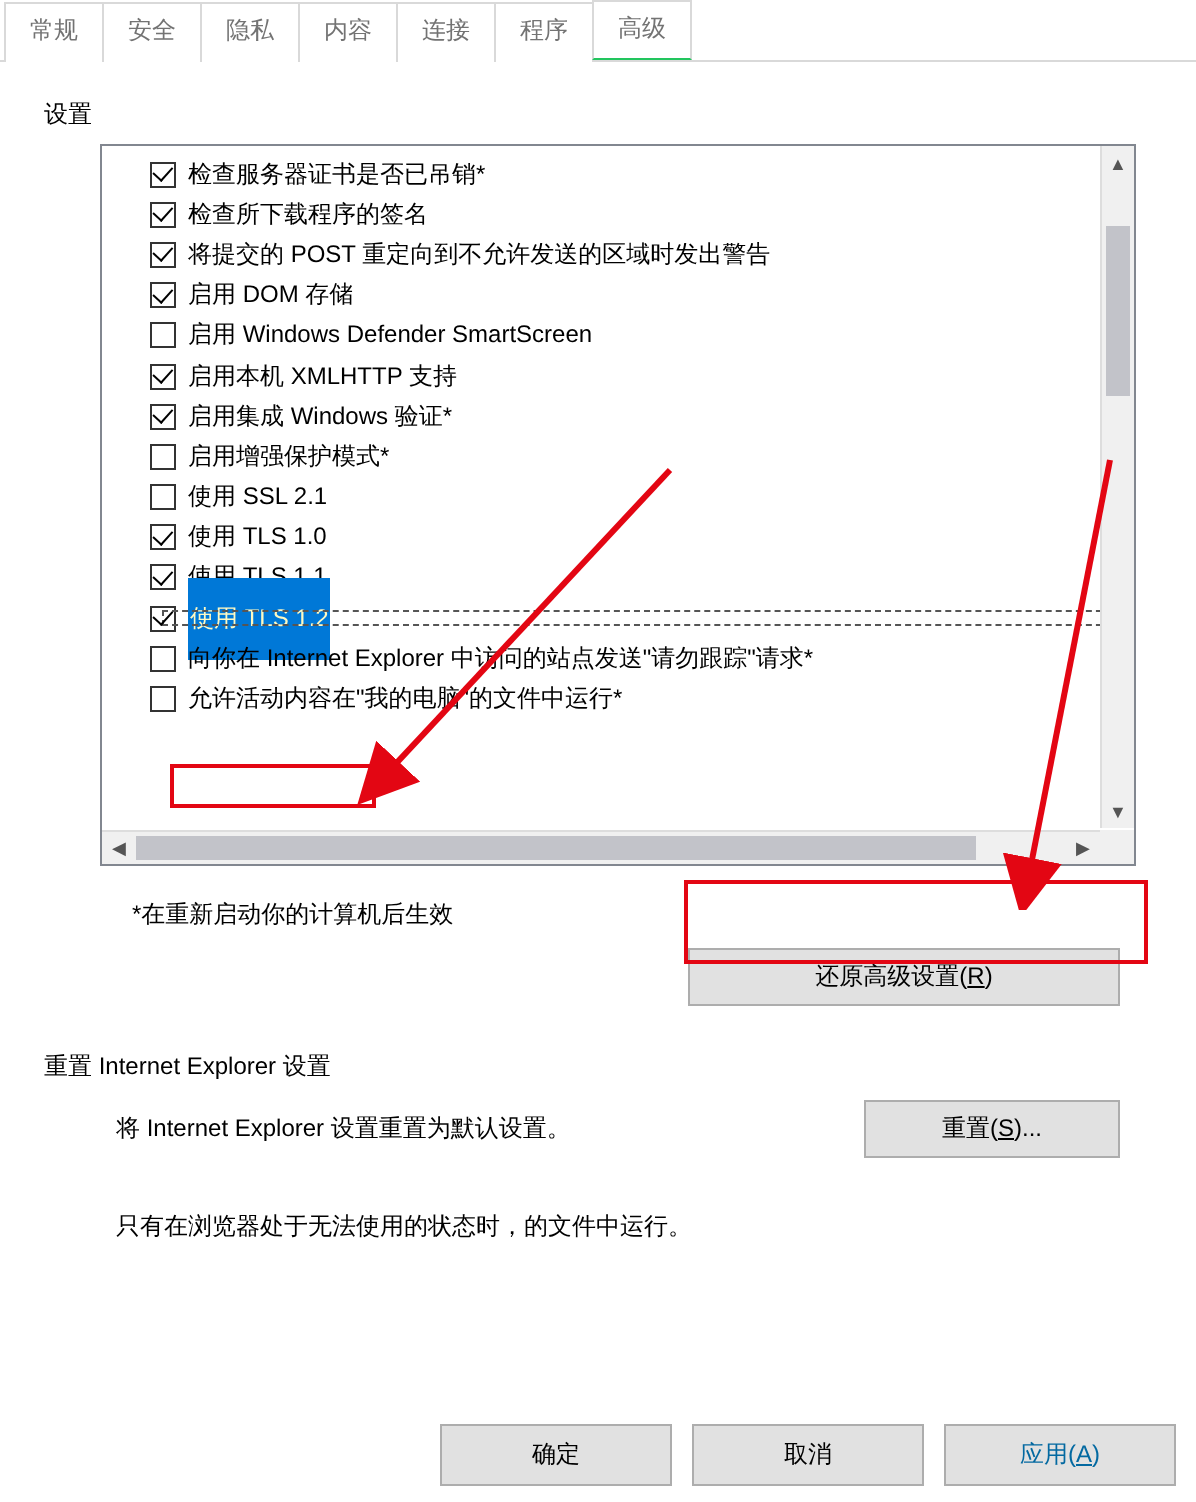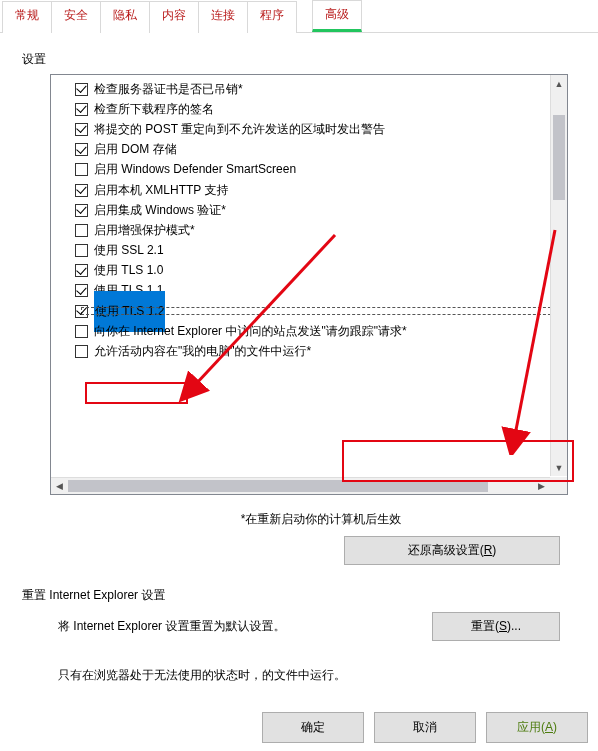--- a/index.html
+++ b/index.html
@@ -20,40 +20,39 @@
     padding-left: 2px;
   }
   .tab {
     padding: 5px 12px;
     border: 1px solid #d9d9d9;
     border-bottom: none;
     background: #fff;
     margin-right: -1px;
     position: relative;
     top: 1px;
-    color: #b91c1c;
+    color: #737373;
     cursor: default;
   }
   .tab.active {
     background: #fff;
-    border-bottom: 3px solid #22c55e;
+    border-bottom: 1px solid #22c55e;
     z-index: 2;
     padding-bottom: 6px;
     top: 0;
-    margin-left: 16px;
   }
   .content {
     padding: 18px 22px 10px 22px;
   }
   .section-label {
     margin-bottom: 6px;
   }
   .listbox {
     border: 1px solid #828790;
-    height: 421px;
+    height: 361px;
     margin: 0 8px 16px 28px;
     position: relative;
     overflow: hidden;
     background: #fff;
   }
   .listbox-inner {
     padding: 4px 0 4px 24px;
     overflow: hidden;
     height: 326px;
   }
@@ -78,21 +77,21 @@
     content: "";
     width: 8px;
     height: 5px;
     border-left: 1.8px solid #000;
     border-bottom: 1.8px solid #000;
     transform: rotate(-48deg) translate(1px,-1px);
     display: block;
   }
   .item.sel .label {
     background: #0078d7;
-    color: #000000;
+    color: #fef9c3;
     padding: 12px 1px;
   }
   .item.sel {
     outline: 1px dashed #555;
     outline-offset: -7px;
   }
   .scroll-v {
     position: absolute;
     right: 0; top: 0; bottom: 18px;
     width: 17px;
@@ -127,21 +126,20 @@
     position:absolute; top:0; bottom:0; width:17px;
     display:flex;align-items:center;justify-content:center;
     color:#555; font-size:9px;
   }
   .sc-corner {
     position:absolute; right:0; bottom:0; width:17px; height:17px;
     background:#f0f0f0;
   }
   .note {
     margin: 6px 0 8px 44px;
-    text-align: center;
   }
   .btn {
     border: 1px solid #adadad;
     background: #e1e1e1;
     text-align: center;
     padding: 5px 12px;
     cursor: default;
     display: inline-block;
     color: #000;
   }
@@ -151,22 +149,22 @@
   .reset-section { margin-top: 22px; }
   .reset-row { display:flex; align-items:center; justify-content:space-between; margin:8px 16px 0 36px; }
   .reset-btn { width:128px; }
   .reset-note { margin: 26px 0 0 36px; }
   .bottom {
     position:absolute;
     bottom:8px; right:10px;
     display:flex;
     gap:10px;
   }
-  .bottom .btn { width:102px; padding:6px 0; }
-  .btn.disabled { color:#4d7c0f; }
+  .bottom .btn { width:116px; padding:6px 0; }
+  .btn.disabled { color:#0369a1; }
   .highlight-box {
     position:absolute;
     border:2px solid #e30613;
     pointer-events:none;
   }
   .hl-tls { left:85px; top:382px; width:103px; height:22px; }
   .hl-restore { left:342px; top:440px; width:232px; height:42px; }
   svg.arrow { position:absolute; pointer-events:none; }
 </style>
 </head>

